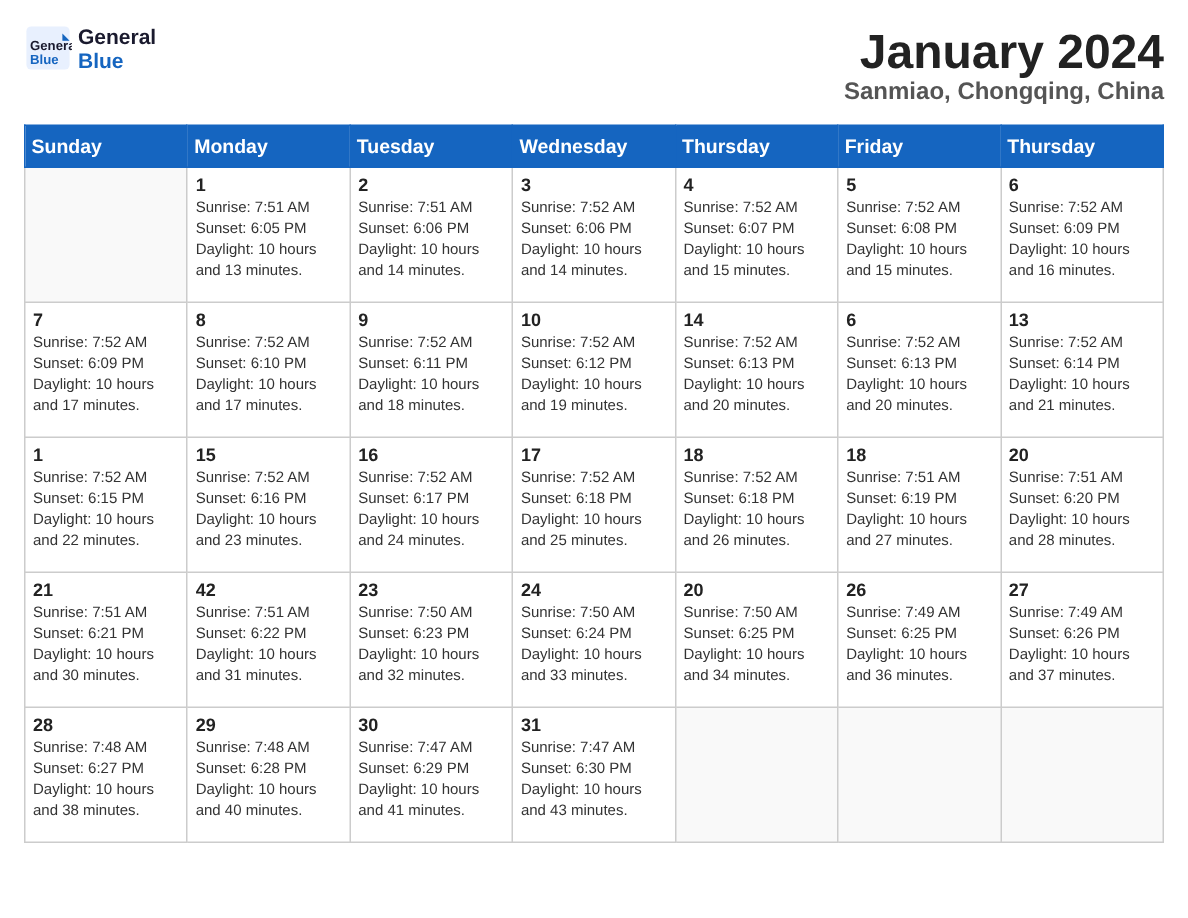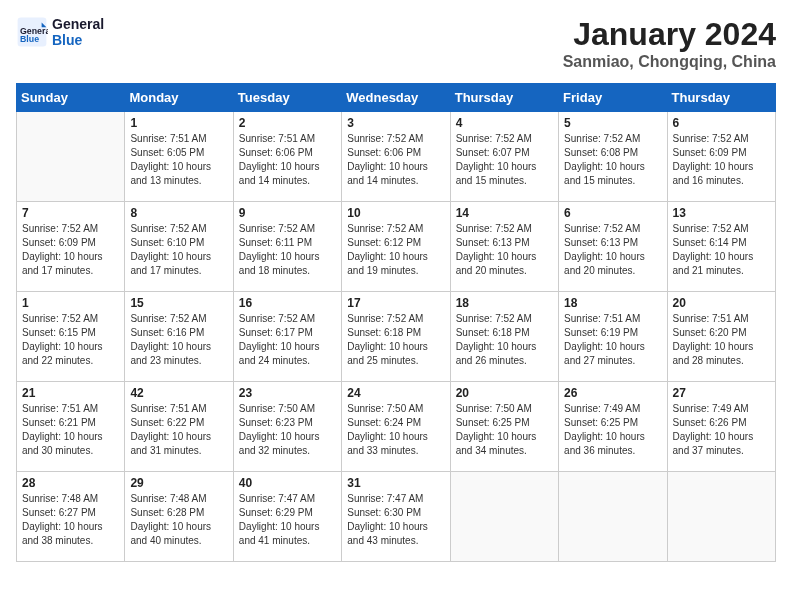--- a/index.html
+++ b/index.html
@@ -322,21 +322,21 @@
 and 38 minutes.</div>
         </td>
         <td>
           <span class="day-number">29</span>
           <div class="day-info" style="white-space: pre-line;">Sunrise: 7:48 AM
 Sunset: 6:28 PM
 Daylight: 10 hours
 and 40 minutes.</div>
         </td>
         <td>
-          <span class="day-number">40</span>
+          <span class="day-number">30</span>
           <div class="day-info" style="white-space: pre-line;">Sunrise: 7:47 AM
 Sunset: 6:29 PM
 Daylight: 10 hours
 and 41 minutes.</div>
         </td>
         <td>
           <span class="day-number">31</span>
           <div class="day-info" style="white-space: pre-line;">Sunrise: 7:47 AM
 Sunset: 6:30 PM
 Daylight: 10 hours

